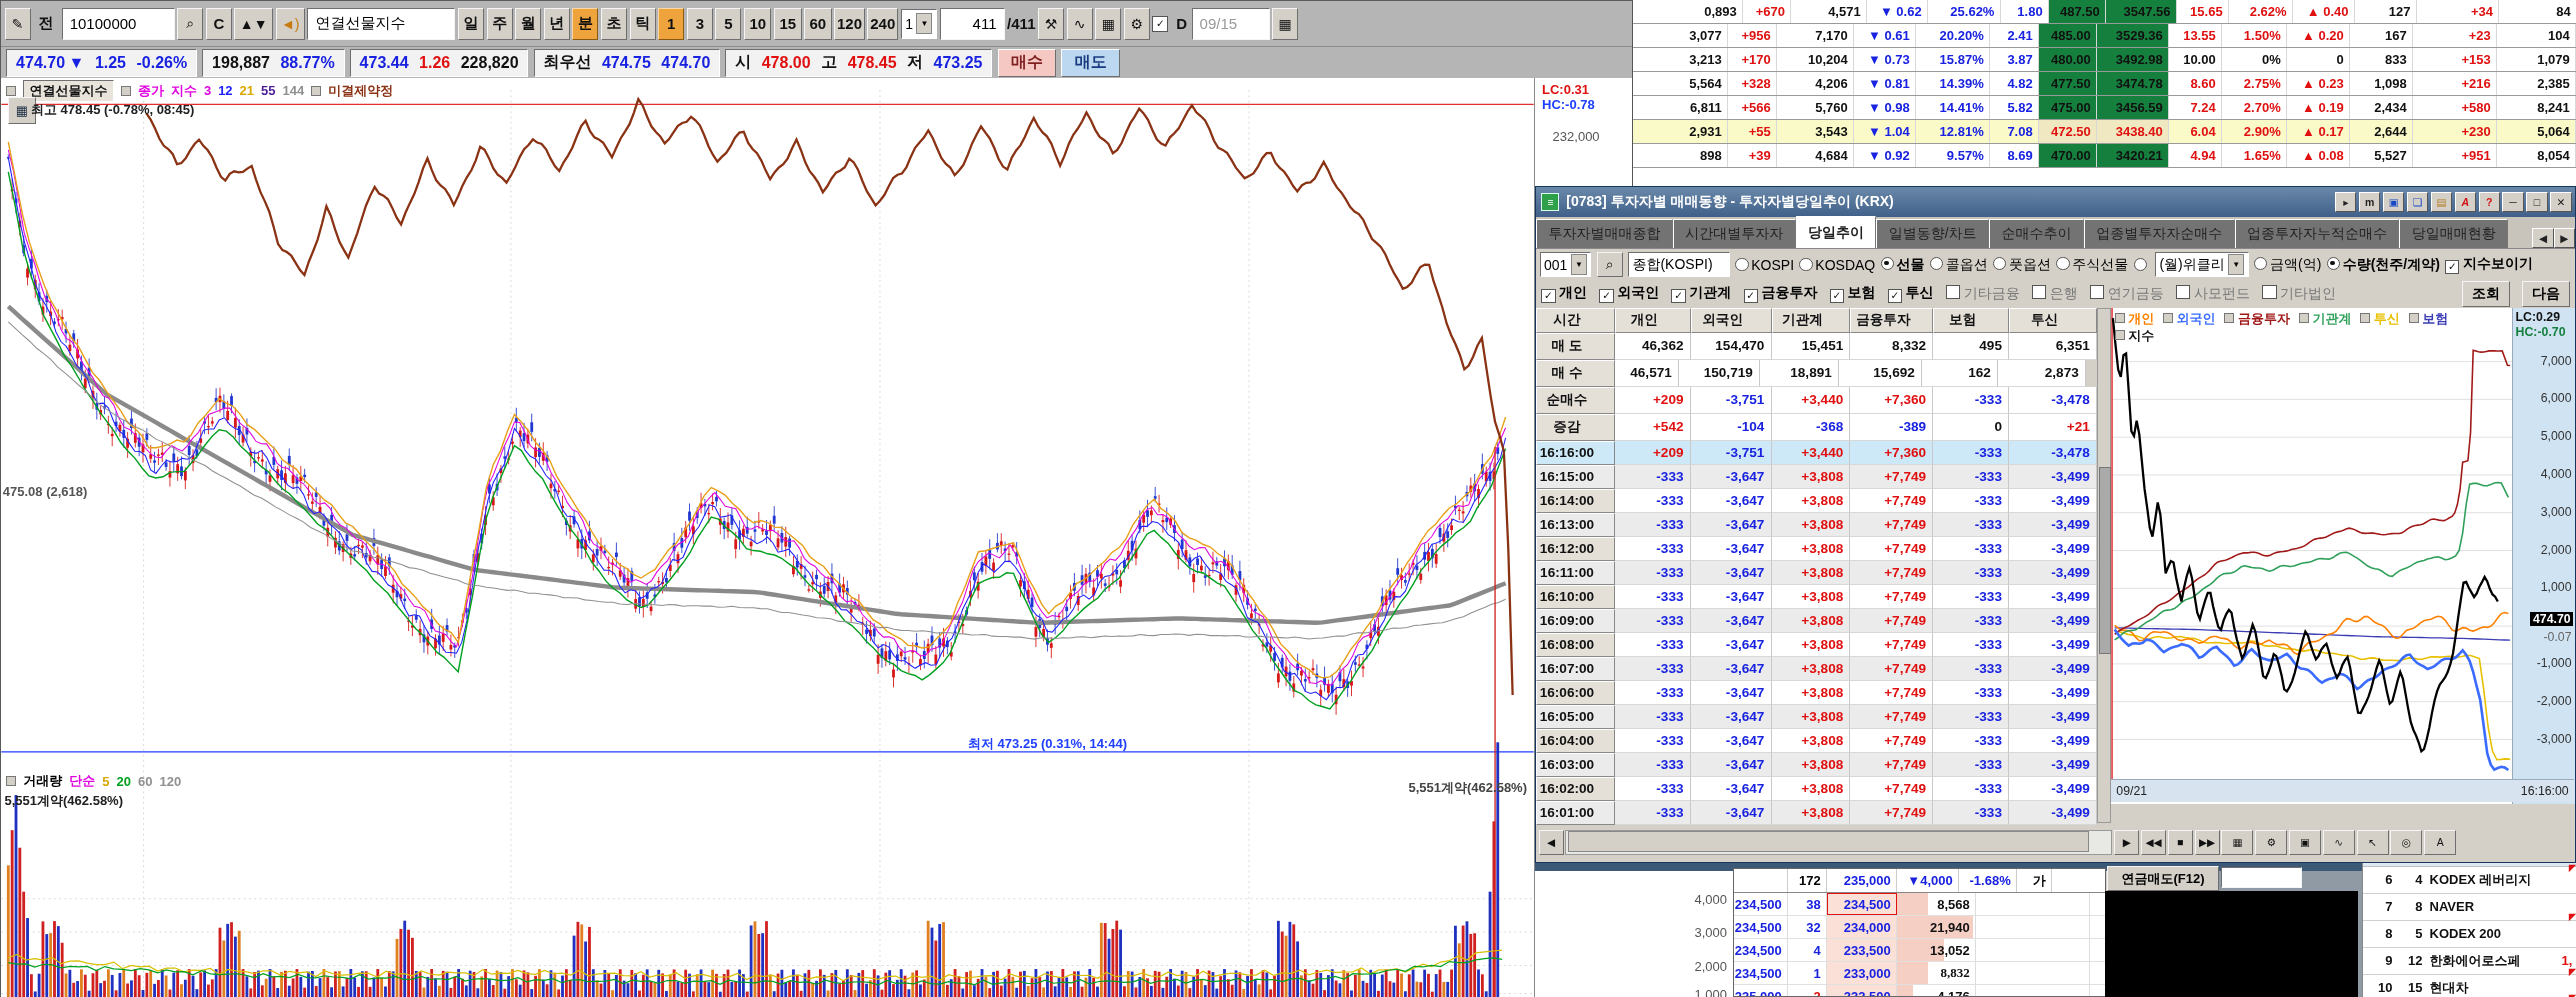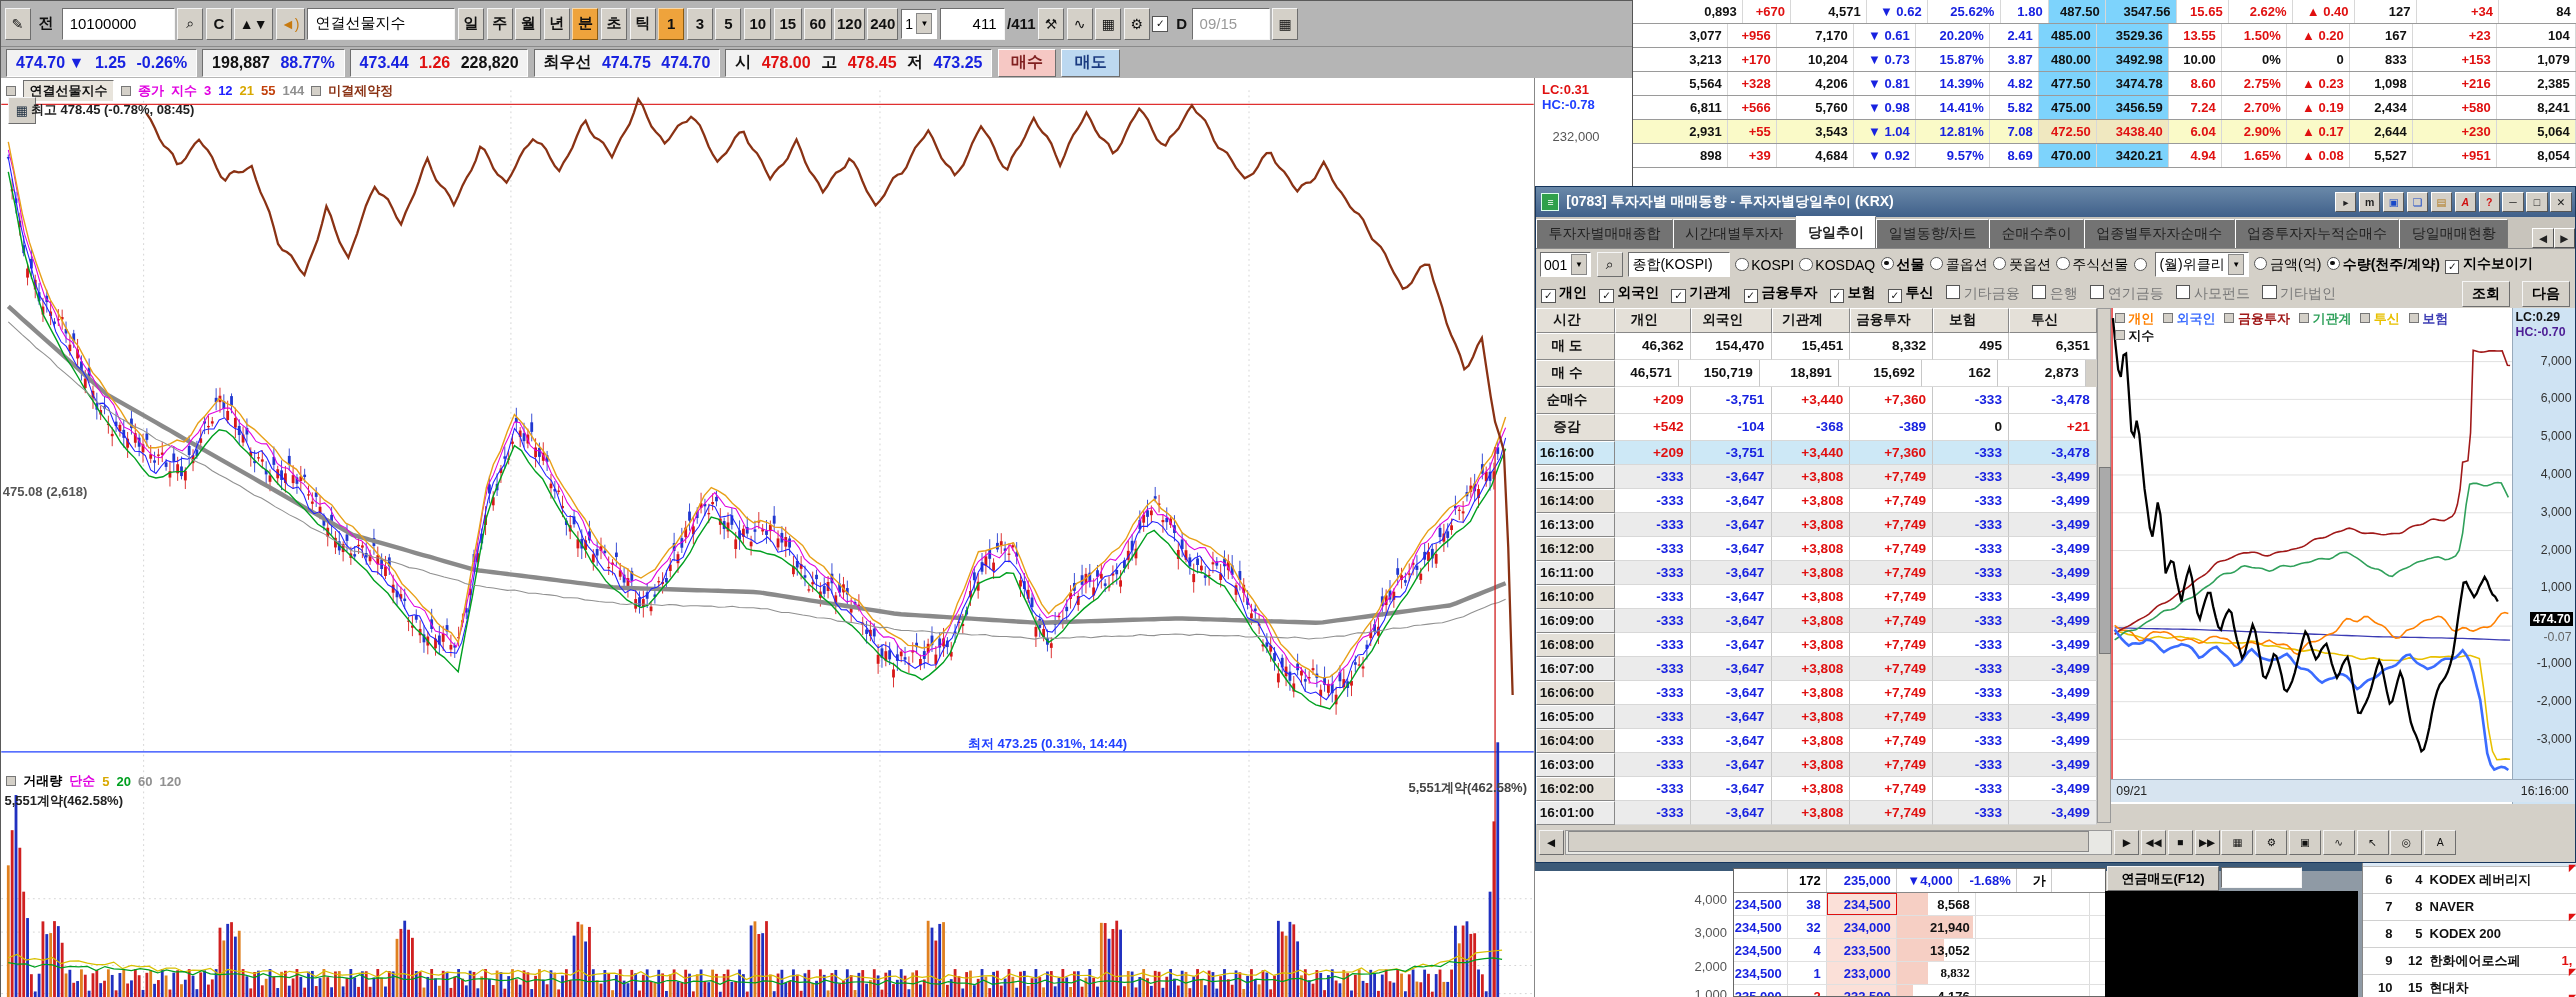--- a/index.html
+++ b/index.html
@@ -28,21 +28,21 @@
   .note{position:absolute;font-size:13px;font-weight:bold;z-index:3;}
   
   .tbl{font-size:13px;color:#111;}
   .tbl .tr{display:flex;}
   .tbl .td{overflow:hidden;white-space:nowrap;box-sizing:border-box;}
   .r{color:#e01010;} .b{color:#1822e0;} 
   
   .quote{position:absolute;left:1632px;top:0;width:944px;height:186px;background:#fff;border-left:1.8px solid #555;z-index:2;}
   .quote .tr{height:23px;border-bottom:0.9px solid #9a9a9a;align-items:center;background:#fff;}
   .quote .td{text-align:right;padding-right:5.3px;border-right:0.9px solid #d8d8d8;height:100%;display:flex;align-items:center;justify-content:flex-end;font-weight:bold;font-size:13px;}
-  .quote .tan{background:#7dd3fc;}
+  .quote .tan{background:#15803d;}
   .quote .yrow{background:#fafac8;} .quote .yrow .tan{background:#f0e8c0;}
   
   .inv{position:absolute;left:1535px;top:186px;width:1041px;height:677px;z-index:3;background:#d4d0c8;border:1.8px solid #16355c;box-sizing:border-box;}
   .inv-title{position:absolute;left:0;top:0;width:100%;height:30px;background:linear-gradient(#6a89a9,#40608a);display:flex;align-items:center;color:#fff;font-size:14px;font-weight:bold;padding-left:5.3px;box-sizing:border-box;gap:7px;}
   .win-ico{width:16px;height:16px;background:#2fa04a;border:0.9px solid #dfe;display:flex;align-items:center;justify-content:center;color:#fff;font-size:10.5px;}
   .title-btns{margin-left:auto;display:flex;gap:2.6px;padding-right:3.5px;}
   .title-btn{width:19.3px;height:17.6px;display:flex;align-items:center;justify-content:center;font-size:10.5px;font-weight:bold;background:#d4d0c8;border-top:0.9px solid #fff;border-left:0.9px solid #fff;border-right:0.9px solid #555;border-bottom:0.9px solid #555;color:#222;}
   .tabs{position:absolute;left:0;top:30px;width:100%;height:32px;background:#c8c4bc;display:flex;align-items:flex-end;border-bottom:0.9px solid #888;box-sizing:border-box;}
   .tab{height:28px;display:flex;align-items:center;padding:0 11.4px;font-size:14px;background:#737373;border-top:0.9px solid #fff;border-left:0.9px solid #fff;border-right:0.9px solid #777;color:#222;white-space:nowrap;}
   .tab.active{background:#fff;font-weight:bold;height:31px;border-top:1.8px solid #fff;}
@@ -184,21 +184,21 @@
     <div class="chart-area">
       <div class="legend-row">
         <span class="lg-sq"></span>
         <span class="sym-box">연결선물지수</span>
         <span class="lg-sq"></span>
         <span style="color:#e000e0">종가</span>
         <span style="color:#e000e0">지수</span>
         <span style="color:#e000e0">3</span>
         <span style="color:#2020ff">12</span>
         <span style="color:#d8a800">21</span>
-        <span style="color:#c2410c">55</span>
+        <span style="color:#4c1d95">55</span>
         <span style="color:#909090">144</span>
         <span class="lg-sq"></span>
         <span style="color:#8a3214">미결제약정</span>
       </div>
       <div class="grid-btn raised">▦</div>
       <div class="note" style="left:30px;top:23px;color:#222">최고 478.45 (-0.78%, 08:45)</div>
       <div class="note" style="left:1.8px;top:406px;color:#555">475.08 (2,618)</div>
       <div class="note" style="left:967px;top:657px;color:#2040ff">최저 473.25 (0.31%, 14:44)</div>
       <div class="legend-row" style="top:694px">
         <span class="lg-sq"></span>
@@ -1818,21 +1818,21 @@
         <span><span class="lg-sq"></span> <span style="color:#a01818">금융투자</span></span>
         <span><span class="lg-sq"></span> <span style="color:#2fa05a">기관계</span></span>
         <span><span class="lg-sq"></span> <span style="color:#e8c000">투신</span></span>
         <span><span class="lg-sq"></span> <span style="color:#3c3cb4">보험</span></span>
       </div>
       <div class="mini-legend" style="top:19.3px">
         <span><span class="lg-sq"></span> <span style="color:#111">지수</span></span>
       </div>
       <div class="mini-axis">
         <div style="position:absolute;left:2.6px;top:1.8px;color:#111;font-weight:bold">LC:0.29</div>
-        <div style="position:absolute;left:2.6px;top:16.7px;color:#4c1d95;font-weight:bold">HC:-0.70</div>
+        <div style="position:absolute;left:2.6px;top:16.7px;color:#15803d;font-weight:bold">HC:-0.70</div>
         <div class="tick" style="top:46px">7,000</div>
         <div class="tick" style="top:83px">6,000</div>
         <div class="tick" style="top:121px">5,000</div>
         <div class="tick" style="top:159px">4,000</div>
         <div class="tick" style="top:197px">3,000</div>
         <div class="tick" style="top:235px">2,000</div>
         <div class="tick" style="top:272px">1,000</div>
         <div class="badge" style="top:304px">474.70</div>
         <div class="tick" style="top:322px;color:#666">-0.07</div>
         <div class="tick" style="top:348px">-1,000</div>

